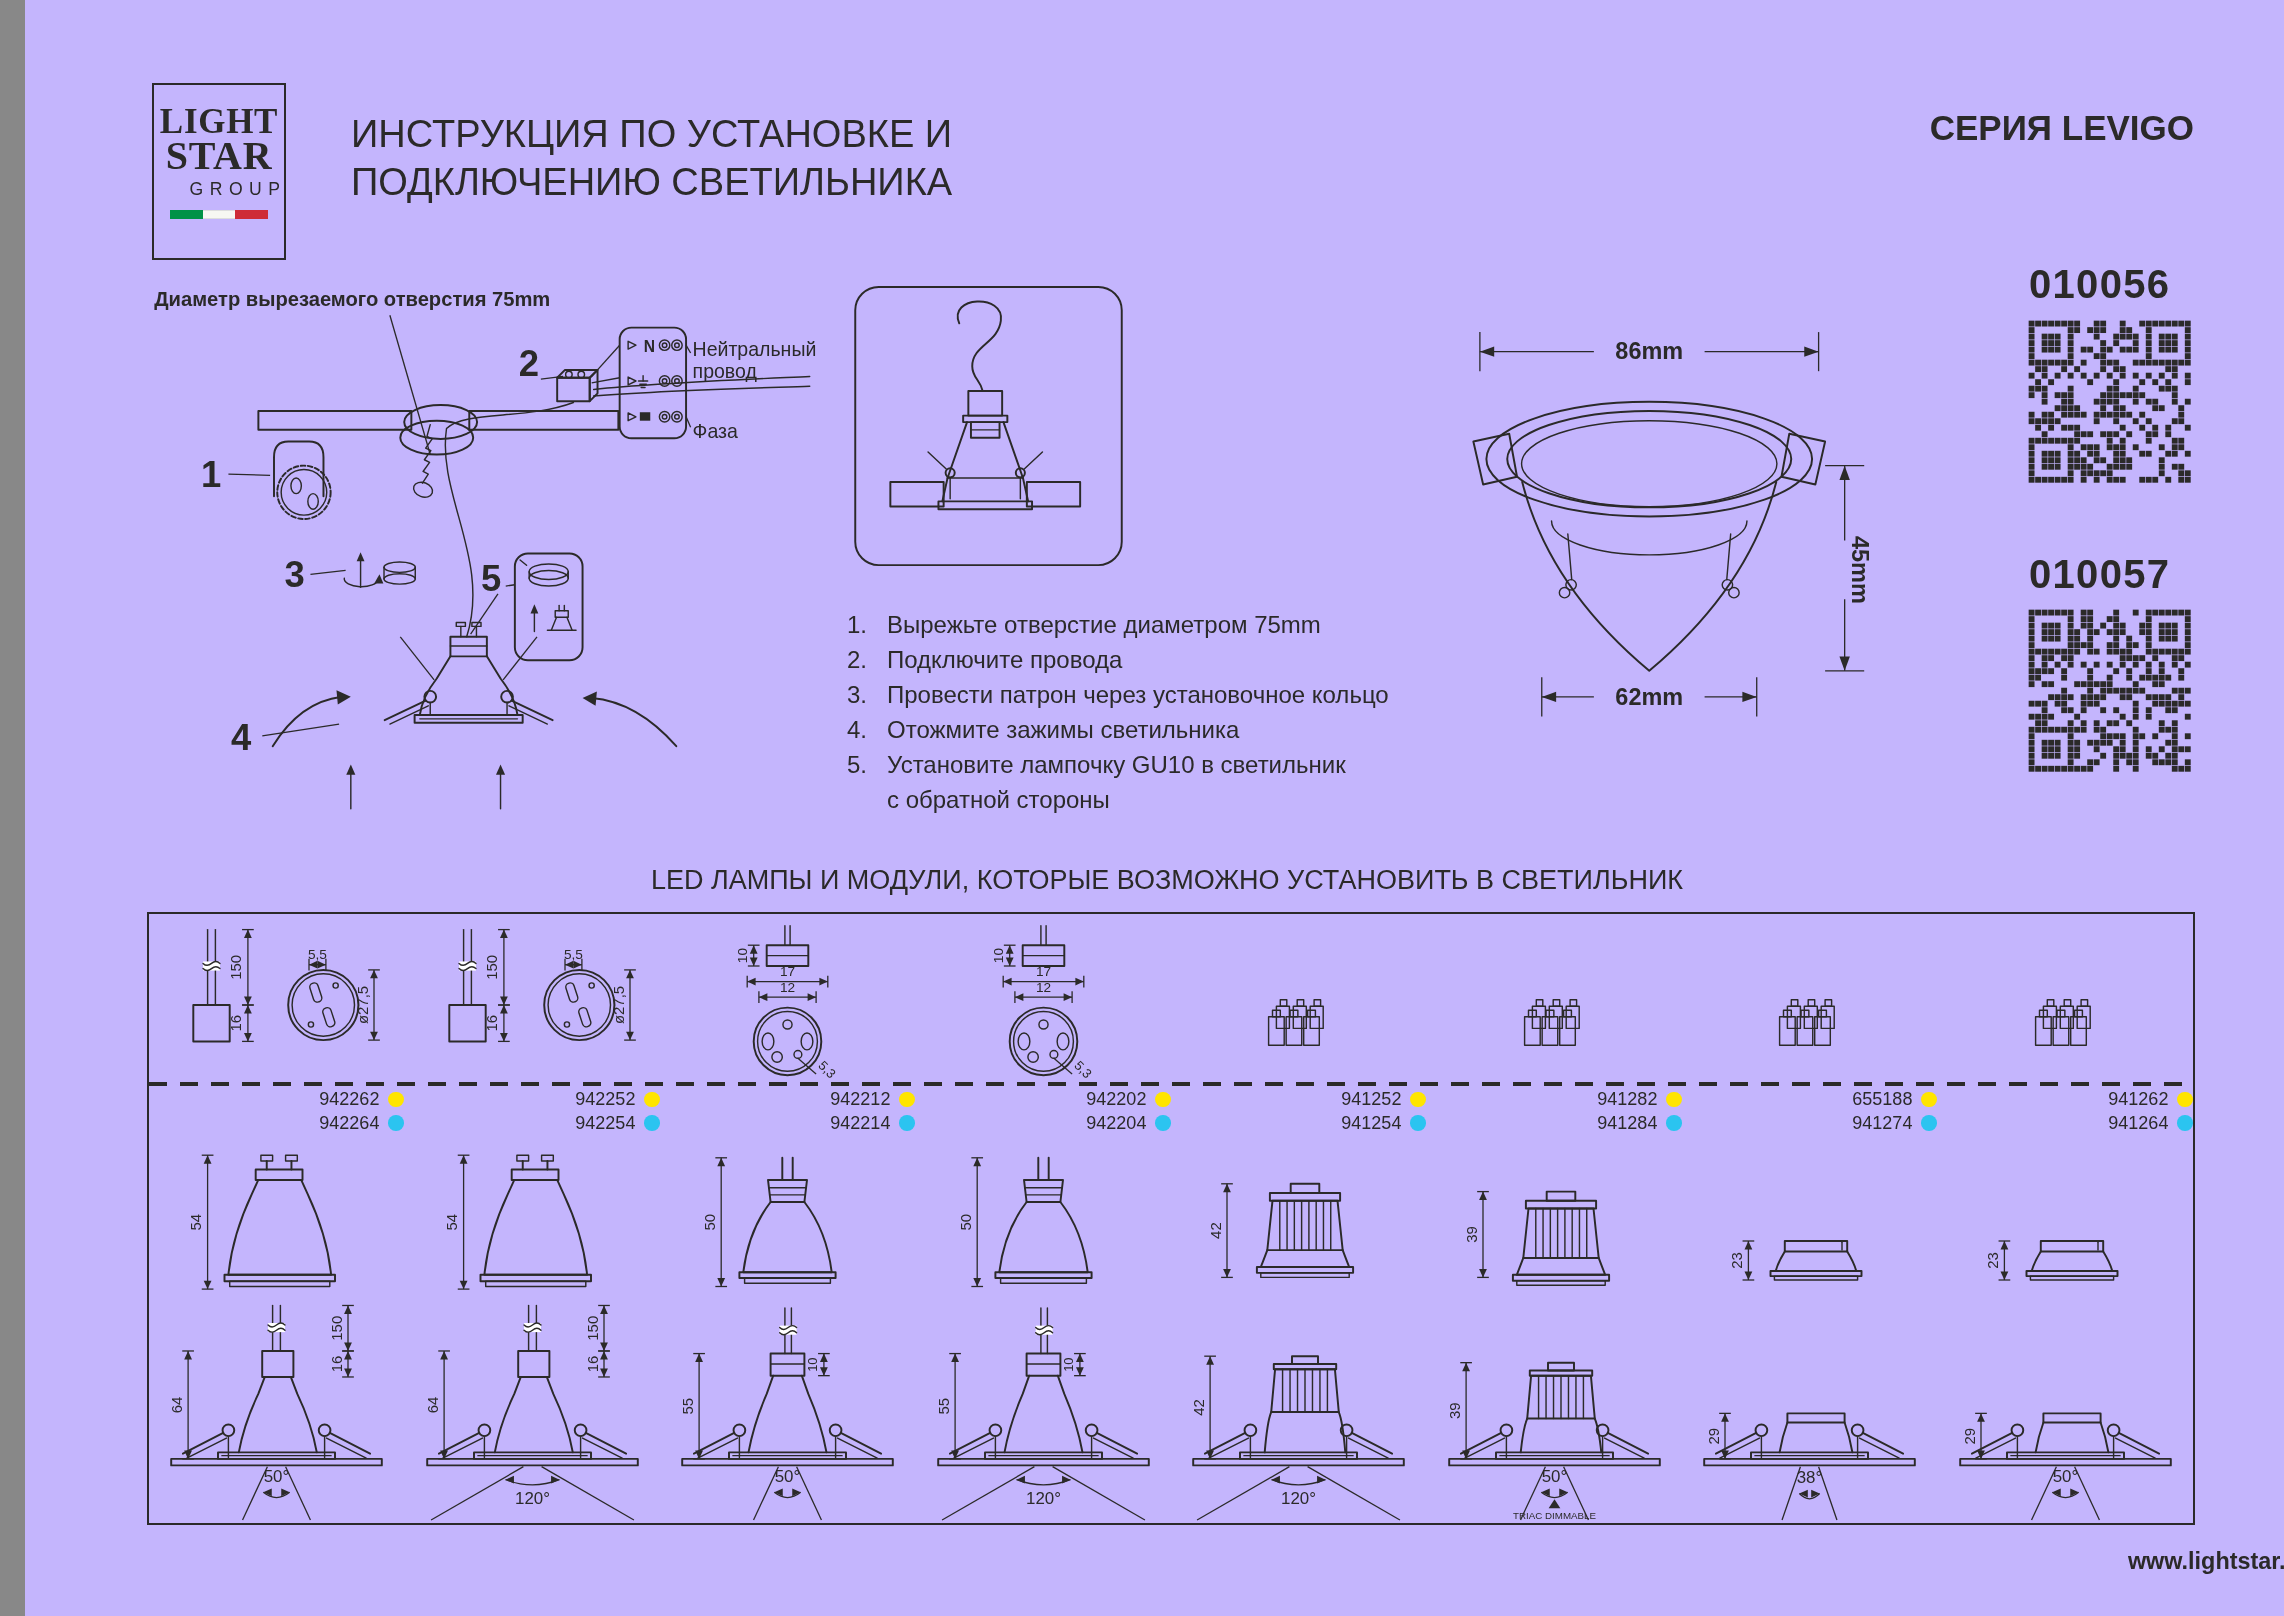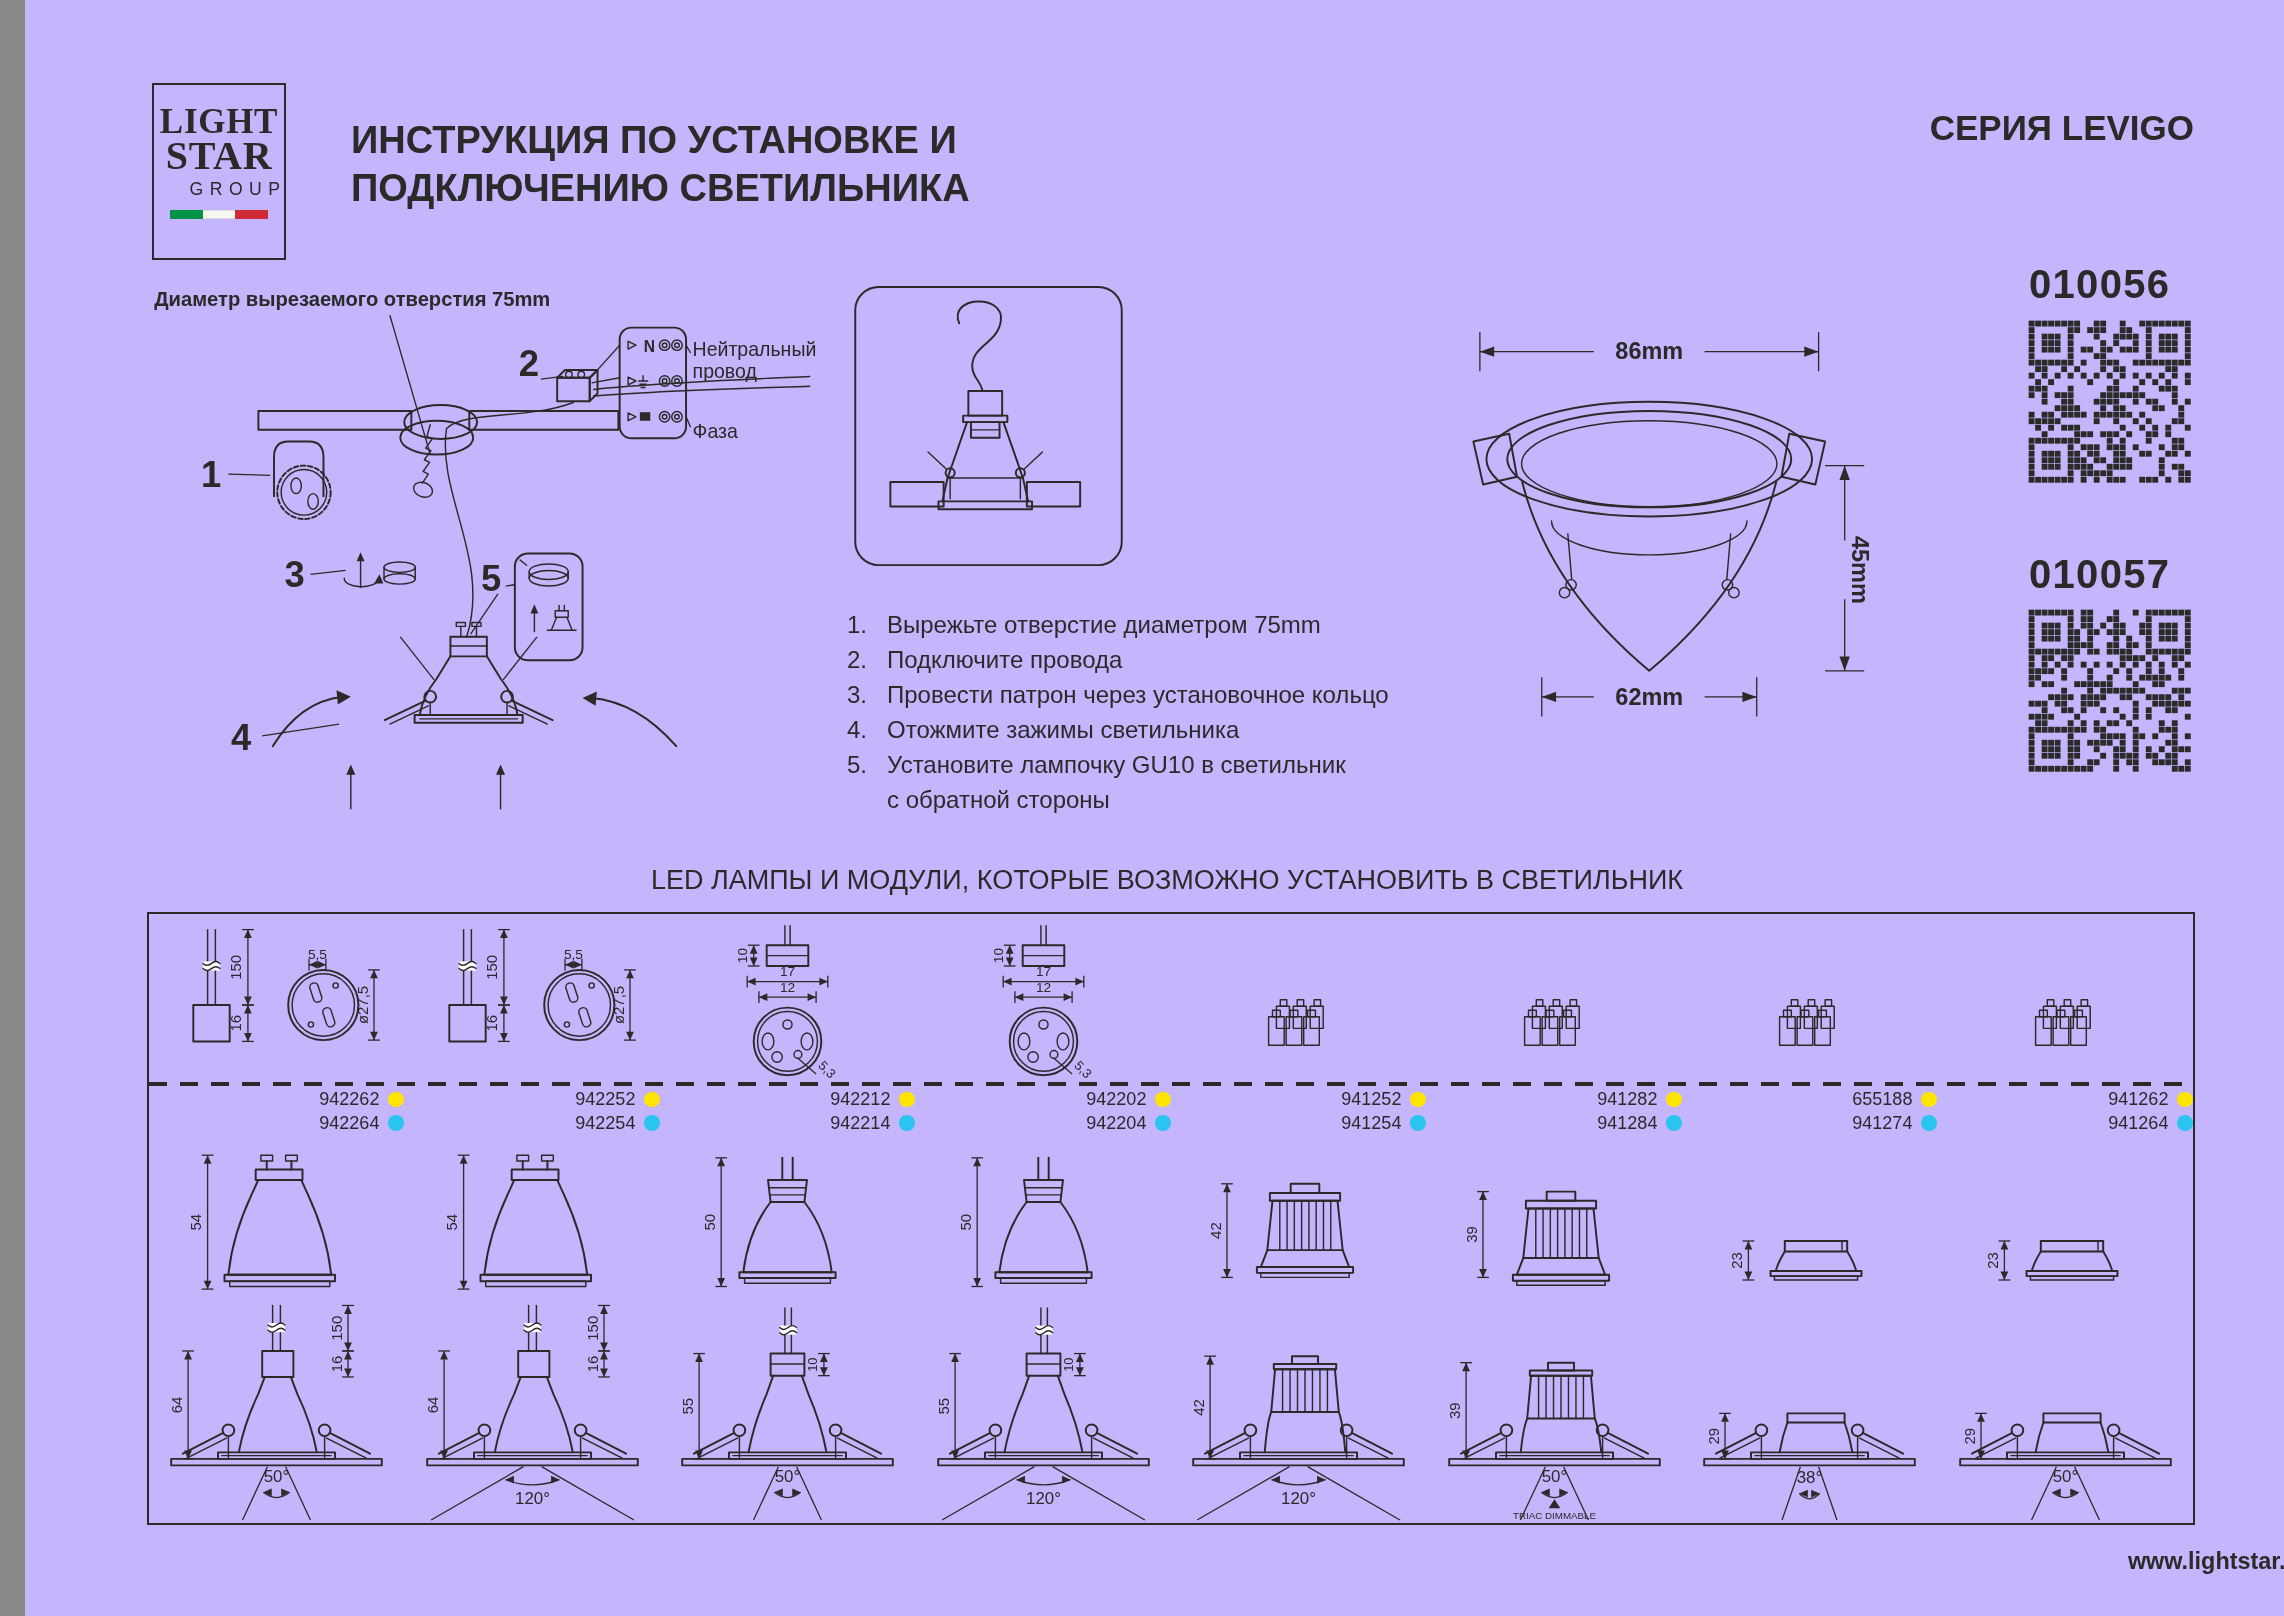--- a/index.html
+++ b/index.html
@@ -6,21 +6,21 @@
   html,body{margin:0;padding:0;background:#888;}
   #page{position:relative;width:2284px;height:1616px;background:#c4b5fd;
         font-family:"Liberation Sans",sans-serif;color:var(--ink);overflow:hidden;margin-left:25px;}
   
   #logo-box{position:absolute;left:127px;top:83px;width:130px;height:173px;border:2px solid var(--ink);text-align:center;}
   #logo-light{font-family:"Liberation Serif",serif;font-weight:bold;font-size:35px;line-height:33px;margin-top:19.5px;letter-spacing:0.7px;}
   #logo-star{font-family:"Liberation Serif",serif;font-weight:bold;font-size:40px;line-height:36px;letter-spacing:0.7px;}
   #logo-group{font-size:17.6px;letter-spacing:6.5px;margin-top:5.2px;text-indent:6.5px;padding-left:29px;}
   #logo-flag{display:flex;width:98px;height:9px;margin:10.4px auto 0;}
   #logo-flag span{flex:1;display:block;}
-  #title{position:absolute;left:326px;top:116px;font-size:38px;font-weight:bold;line-height:48px;}
+  #title{position:absolute;left:326px;top:110px;font-size:38px;font-weight:normal;line-height:48px;text-align:right;}
   #series-block{position:absolute;right:115px;top:104px;text-align:left;font-size:35px;font-weight:bold;line-height:48px;}
   .art-label{position:absolute;left:2004px;font-size:40px;font-weight:bold;letter-spacing:1.3px;}
   .qr{position:absolute;left:2003px;width:164px;height:164px;}
   
   #steps{position:absolute;left:822px;top:607px;width:586px;font-size:24px;line-height:35px;}
   .step-row{display:flex;}
   .step-num{width:40px;flex:none;}
   .step-text{white-space:pre-line;}
   #led-heading{position:absolute;left:0;top:865px;width:2284px;text-align:center;font-size:27px;}
   

